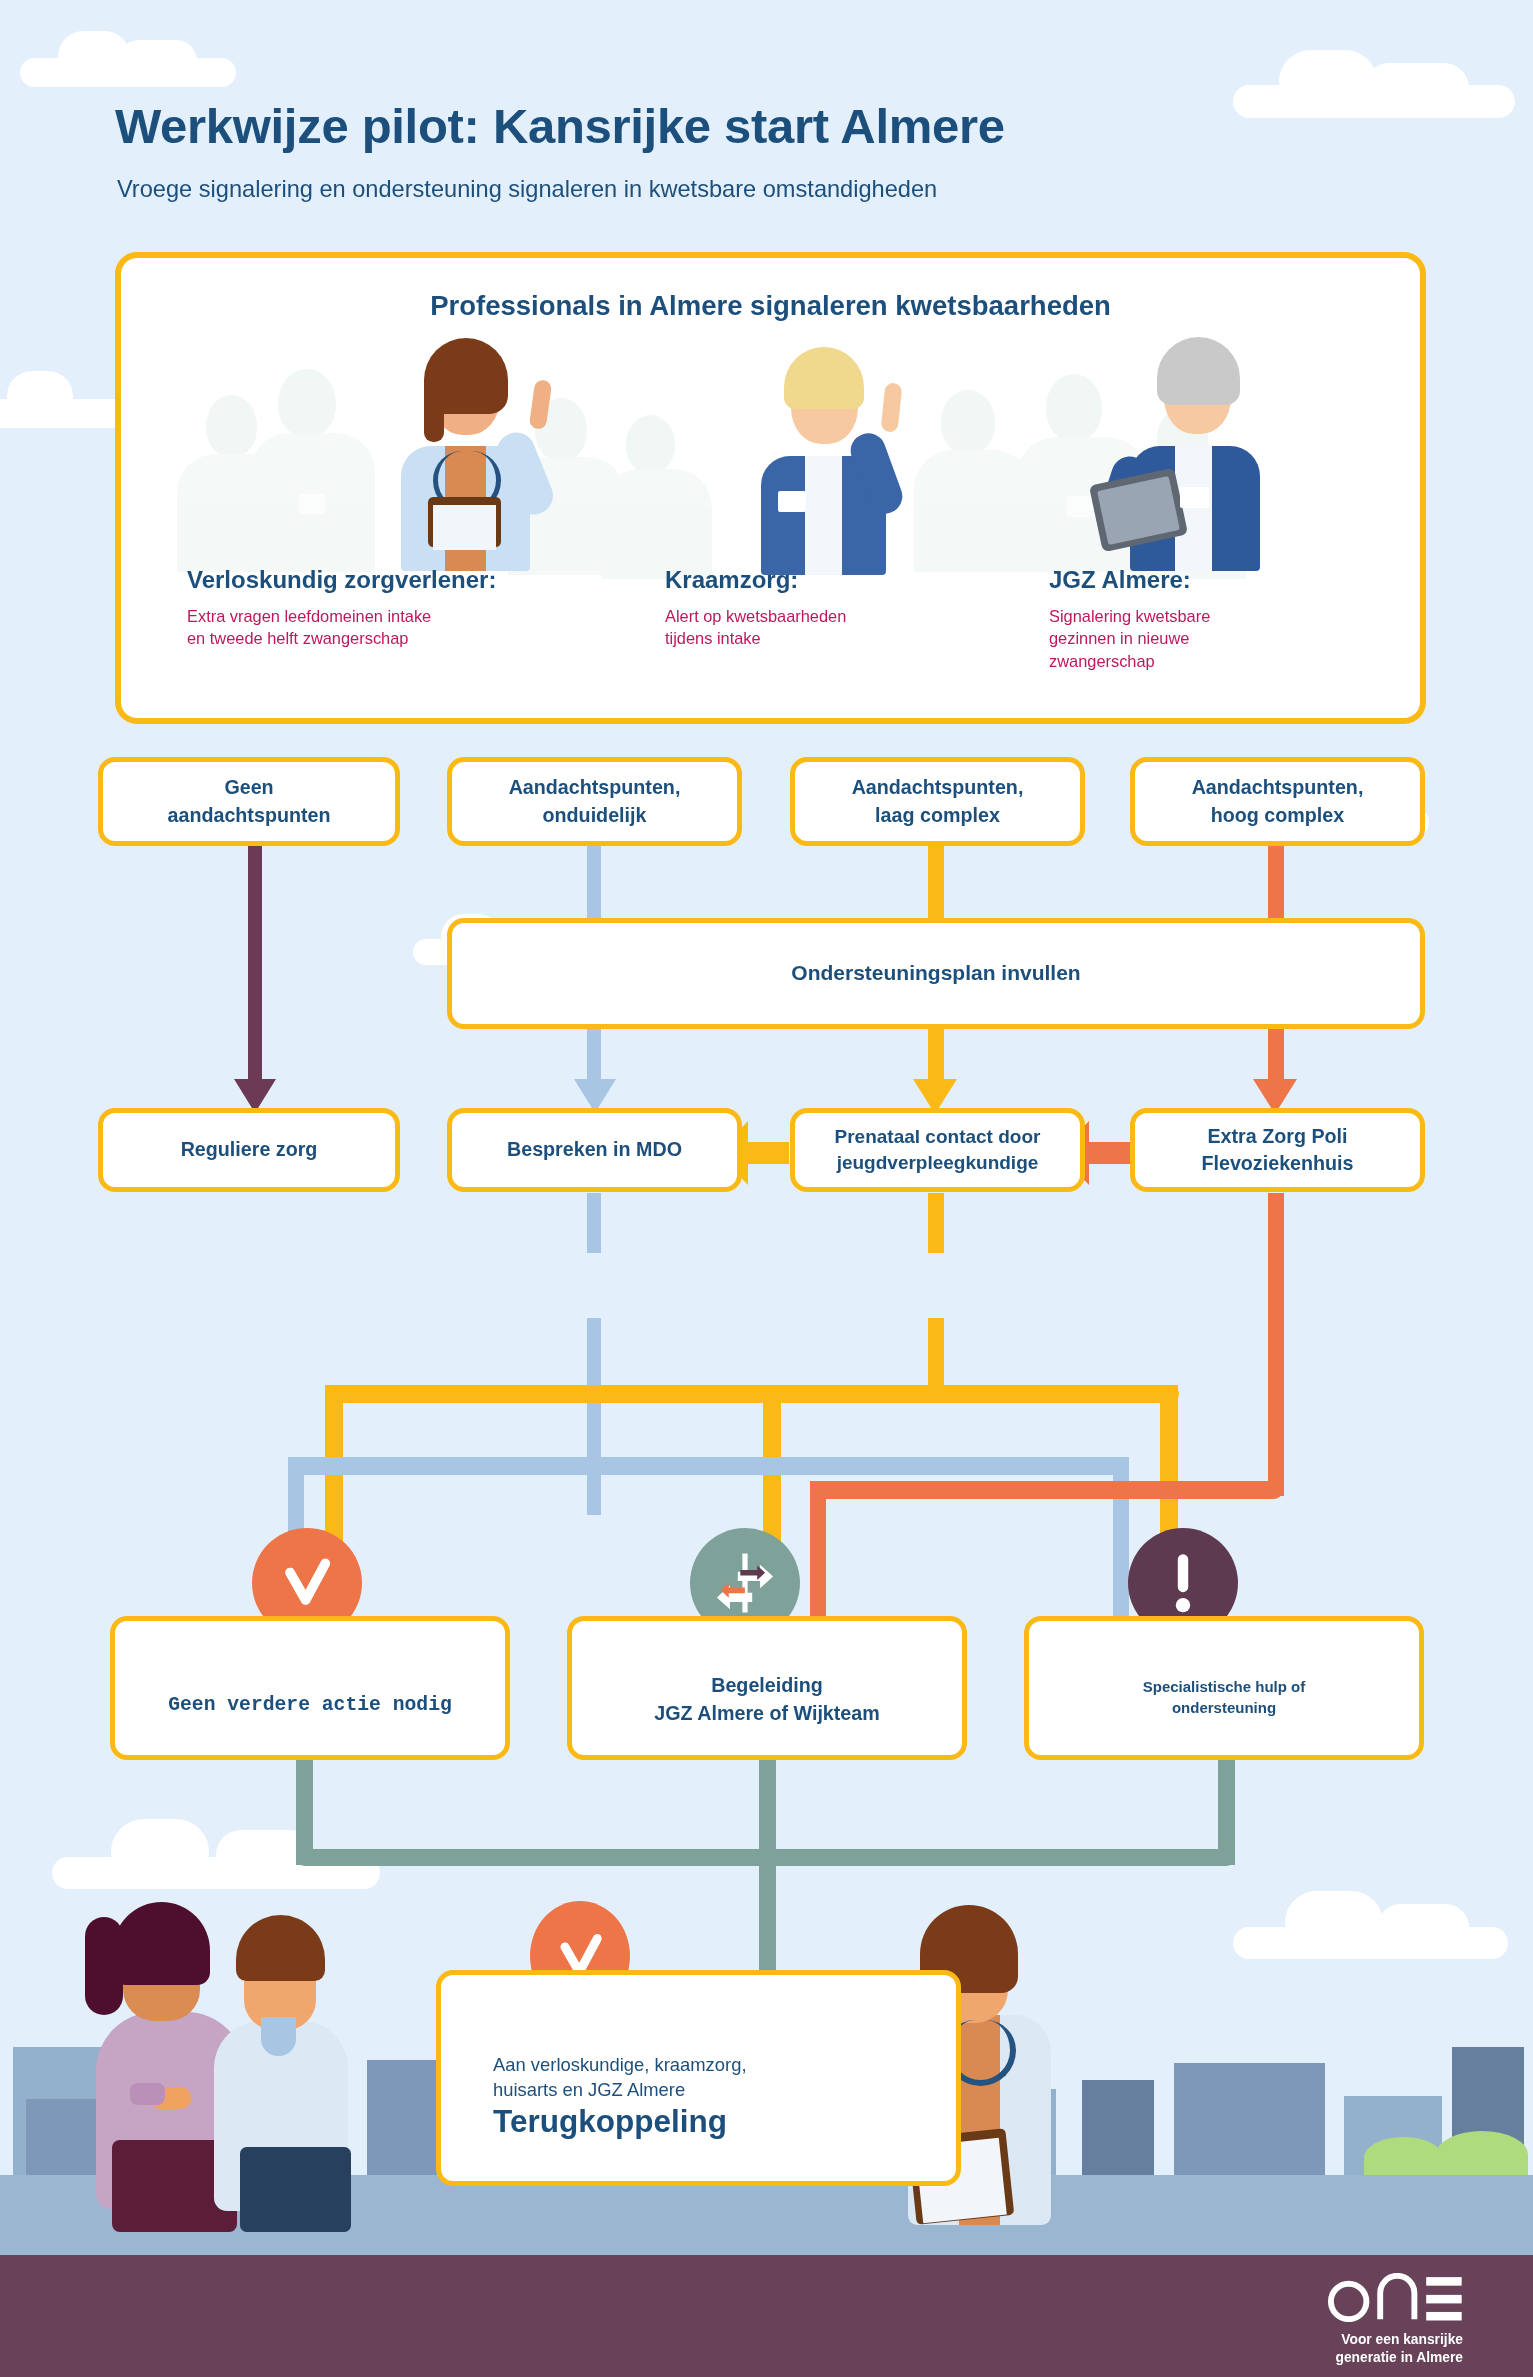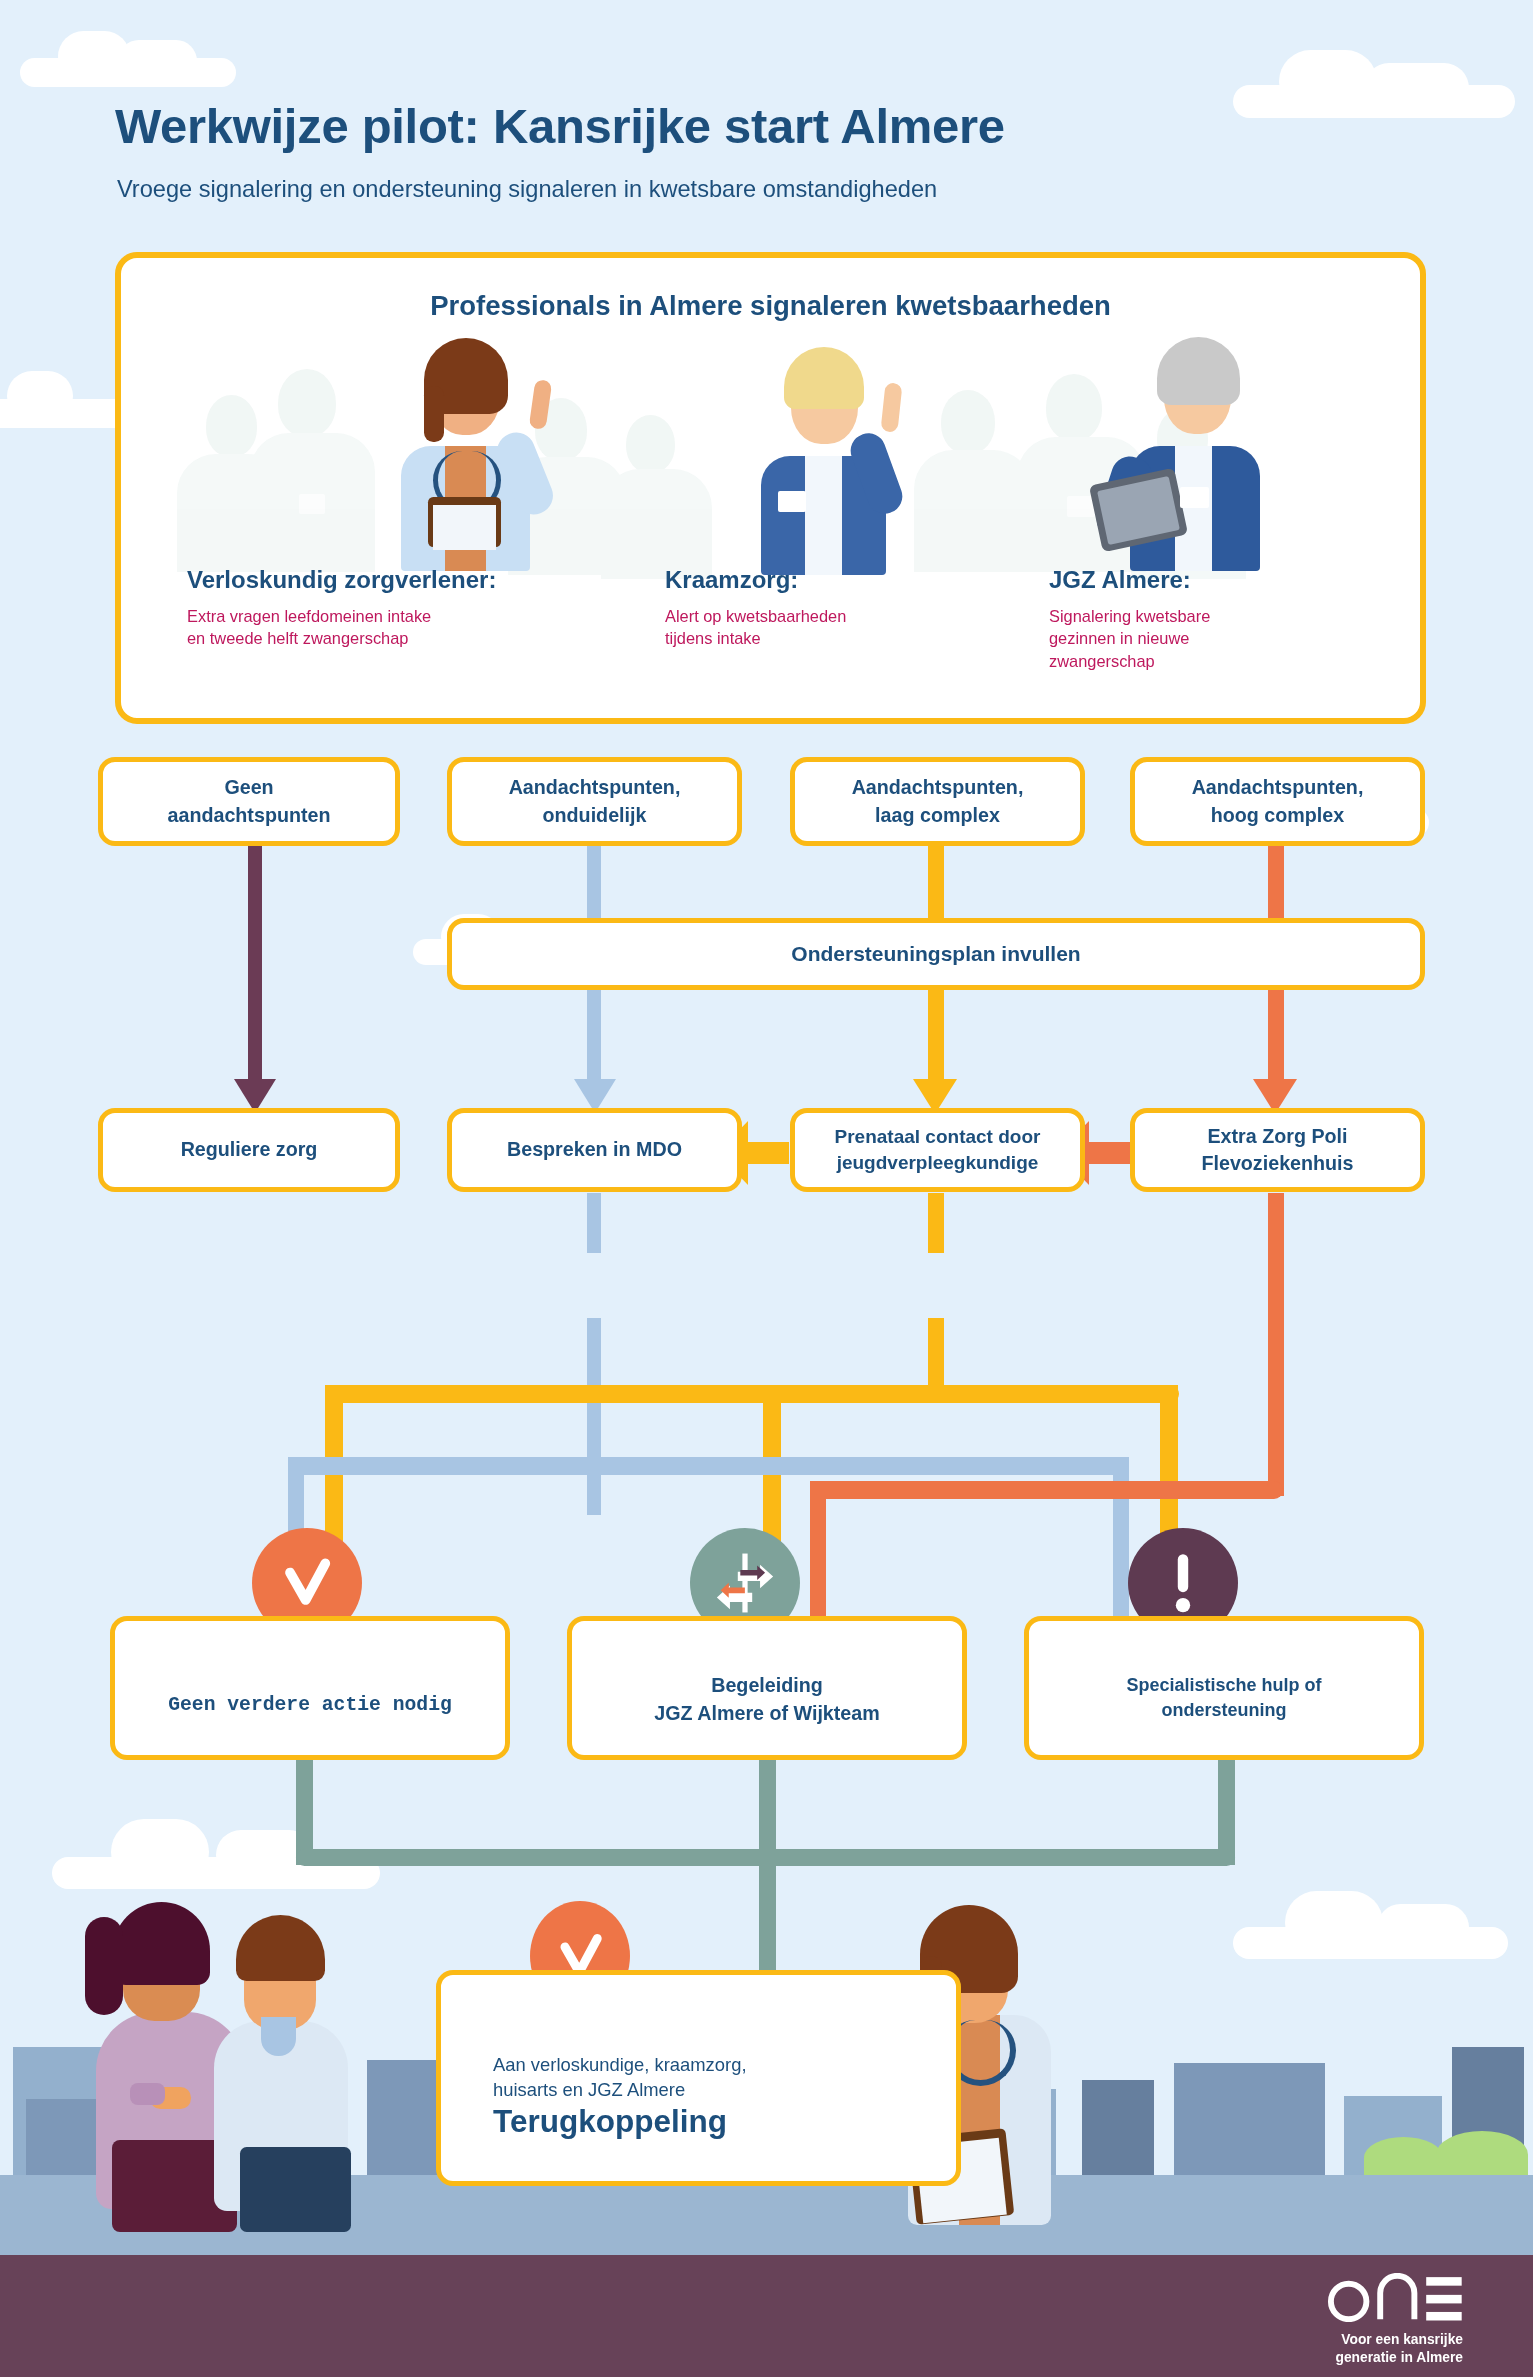--- a/index.html
+++ b/index.html
@@ -298,21 +298,21 @@
   <div class="box" style="left:447px; top:757px; width:295px; height:89px;">
     <span class="lbl" style="font-size:19.7px;">Aandachtspunten,<br>onduidelijk</span>
   </div>
   <div class="box" style="left:790px; top:757px; width:295px; height:89px;">
     <span class="lbl" style="font-size:19.7px;">Aandachtspunten,<br>laag complex</span>
   </div>
   <div class="box" style="left:1130px; top:757px; width:295px; height:89px;">
     <span class="lbl" style="font-size:19.7px;">Aandachtspunten,<br>hoog complex</span>
   </div>
 
-  <div class="box" style="left:447px; top:918px; width:978px; height:72px;">
+  <div class="box" style="left:447px; top:918px; width:978px; height:111px;">
     <span class="lbl" style="font-size:21px;">Ondersteuningsplan invullen</span>
   </div>
 
   <div class="box" style="left:98px; top:1108px; width:302px; height:84px;">
     <span class="lbl" style="font-size:19.7px;">Reguliere zorg</span>
   </div>
   <div class="box" style="left:447px; top:1108px; width:295px; height:84px;">
     <span class="lbl" style="font-size:19.7px;">Bespreken in MDO</span>
   </div>
   <div class="box" style="left:790px; top:1108px; width:295px; height:84px;">
@@ -344,21 +344,21 @@
     </svg>
   </div>
 
   <div class="box" style="left:110px; top:1616px; width:400px; height:144px;">
     <span class="lbl" style="font-size:19.7px; margin-top:35px;font-family:Liberation Mono, monospace;">Geen verdere actie nodig</span>
   </div>
   <div class="box" style="left:567px; top:1616px; width:400px; height:144px;">
     <span class="lbl" style="font-size:19.7px; margin-top:23px;">Begeleiding<br>JGZ Almere of Wijkteam</span>
   </div>
   <div class="box" style="left:1024px; top:1616px; width:400px; height:144px;">
-    <span class="lbl" style="font-size:18px; margin-top:20px;">Specialistische hulp of<br>ondersteuning</span>
+    <span class="lbl" style="font-size:15px; margin-top:20px;">Specialistische hulp of<br>ondersteuning</span>
   </div>
 
   <div class="conn" style="left:296px; top:1760px; width:17px; height:105px; background:#7ea29a;"></div>
   <div class="conn" style="left:759px; top:1760px; width:17px; height:105px; background:#7ea29a;"></div>
   <div class="conn" style="left:1218px; top:1760px; width:17px; height:105px; background:#7ea29a;"></div>
   <div class="conn" style="left:296px; top:1849px; width:939px; height:17px; background:#7ea29a; border-radius:8.5px;"></div>
   <div class="conn" style="left:759px; top:1849px; width:17px; height:151px; background:#7ea29a;"></div>
   <div class="arrowdown" style="left:741px; top:1993px; border-left:26px solid transparent; border-right:26px solid transparent; border-top:41px solid #7ea29a;"></div>
 
   <div class="fig" style="left:33px; top:1865px; width:315px; height:367px;">

